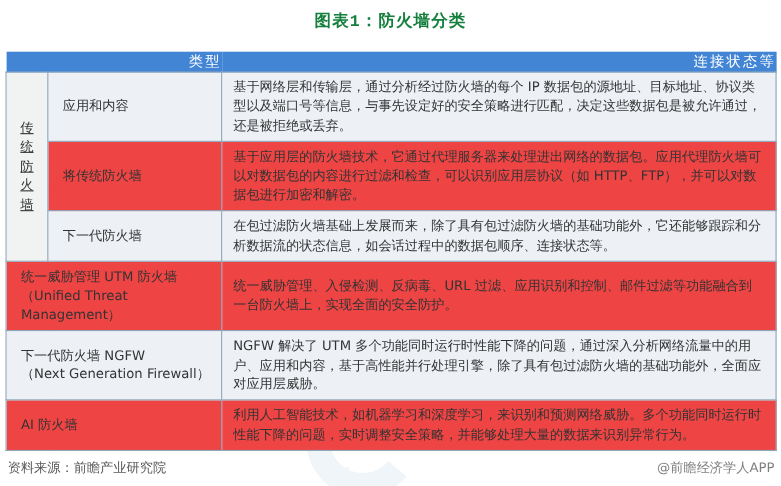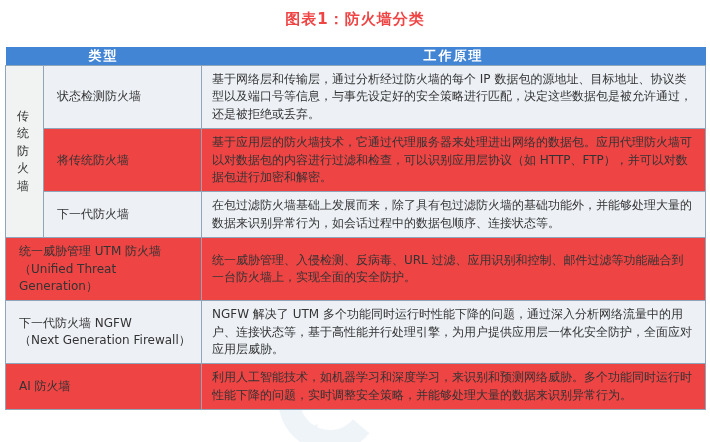--- a/index.html
+++ b/index.html
@@ -4,43 +4,44 @@
 <style>
   html,body{margin:0;padding:0;}
   body{
     width:710px;height:442px;background:#ffffff;
     font-family:"DejaVu Sans","Liberation Sans",sans-serif;
     position:relative;overflow:hidden;
     -webkit-font-smoothing:antialiased;
   }
   .page-title{
     position:absolute;top:10px;left:0;width:710px;
-    text-align:center;font-size:15px;font-weight:bold;color:#ef4444;
+    text-align:center;font-size:15px;font-weight:bold;color:#15803d;
     letter-spacing:1px;
+    font-family:Liberation Mono, monospace;
   }
   table.fw{
     position:absolute;top:47px;left:5px;width:700px;
     border-collapse:collapse;table-layout:fixed;
   }
   table.fw th{
     background:var(--header-bg,#4285d5);
     color:var(--header-text,#ffffff);
-    font-size:13px;font-weight:bold;height:16px;
-    border:none;padding:0;text-align:center;letter-spacing:2px;
+    font-size:13px;font-weight:normal;height:16px;
+    border:none;padding:0;text-align:right;letter-spacing:2px;
   }
   table.fw td{
     border:1px solid var(--border,#8fa6ba);
     font-size:12px;color:#333;vertical-align:middle;
     line-height:1.45;background:#ef4444;
   }
   tr.shade td{background:var(--row-shade,#edf1f6);}
   td.group-cell{
     width:38px;background:var(--group-bg,#f1f2f2) !important;
-    text-align:left;padding:6px 11px;
-    word-break:break-all;line-height:2.15;font-size:13px;color:#333;
+    text-align:center;padding:6px 11px;
+    word-break:break-all;line-height:2.15;font-size:13px;color:#333;text-decoration:underline;
   }
   td.type-cell{
     width:158px;padding:5px 6px 5px 13px;white-space:pre-line;text-align:left;
   }
   td.principle-cell{
     padding:5px 10px;text-align:left;
   }
   .footer{
     position:absolute;left:7px;right:6px;top:417px;
     display:flex;justify-content:space-between;align-items:center;
@@ -78,48 +79,50 @@
 
 <table class="fw">
   <colgroup>
     <col style="width:38px">
       <col style="width:158px">
       <col style="width:504px">
   </colgroup>
   <thead>
     <tr>
       <th colspan="2">类型</th>
-      <th>工作原理</th>
+      <th>连接状态等</th>
     </tr>
   </thead>
   <tbody>
     <tr class="shade">
       <td class="group-cell" rowspan="3">传统防火墙</td>
-      <td class="type-cell">状态检测防火墙</td>
+      <td class="type-cell">应用和内容</td>
       <td class="principle-cell">基于网络层和传输层，通过分析经过防火墙的每个 IP 数据包的源地址、目标地址、协议类型以及端口号等信息，与事先设定好的安全策略进行匹配，决定这些数据包是被允许通过，还是被拒绝或丢弃。</td>
     </tr>
     <tr>
       <td class="type-cell">将传统防火墙</td>
       <td class="principle-cell">基于应用层的防火墙技术，它通过代理服务器来处理进出网络的数据包。应用代理防火墙可以对数据包的内容进行过滤和检查，可以识别应用层协议（如 HTTP、FTP），并可以对数据包进行加密和解密。</td>
     </tr>
     <tr class="shade">
       <td class="type-cell">下一代防火墙</td>
-      <td class="principle-cell">在包过滤防火墙基础上发展而来，除了具有包过滤防火墙的基础功能外，并能够处理大量的数据来识别异常行为，如会话过程中的数据包顺序、连接状态等。</td>
+      <td class="principle-cell">在包过滤防火墙基础上发展而来，除了具有包过滤防火墙的基础功能外，它还能够跟踪和分析数据流的状态信息，如会话过程中的数据包顺序、连接状态等。</td>
     </tr>
     <tr>
       <td class="type-cell" colspan="2">统一威胁管理 UTM 防火墙
-（Unified Threat Generation）</td>
+（Unified Threat Management）</td>
       <td class="principle-cell">统一威胁管理、入侵检测、反病毒、URL 过滤、应用识别和控制、邮件过滤等功能融合到一台防火墙上，实现全面的安全防护。</td>
     </tr>
     <tr class="shade">
       <td class="type-cell" colspan="2">下一代防火墙 NGFW
 （Next Generation Firewall）</td>
-      <td class="principle-cell">NGFW 解决了 UTM 多个功能同时运行时性能下降的问题，通过深入分析网络流量中的用户、连接状态等，基于高性能并行处理引擎，为用户提供应用层一体化安全防护，全面应对应用层威胁。</td>
+      <td class="principle-cell">NGFW 解决了 UTM 多个功能同时运行时性能下降的问题，通过深入分析网络流量中的用户、应用和内容，基于高性能并行处理引擎，除了具有包过滤防火墙的基础功能外，全面应对应用层威胁。</td>
     </tr>
     <tr>
       <td class="type-cell" colspan="2">AI 防火墙</td>
       <td class="principle-cell">利用人工智能技术，如机器学习和深度学习，来识别和预测网络威胁。多个功能同时运行时性能下降的问题，实时调整安全策略，并能够处理大量的数据来识别异常行为。</td>
     </tr>
   </tbody>
 </table>
 
 <div class="footer">
+  <span class="src">资料来源：前瞻产业研究院</span>
+  <span class="credit">@前瞻经济学人APP</span>
 </div>
 
 </body></html>

